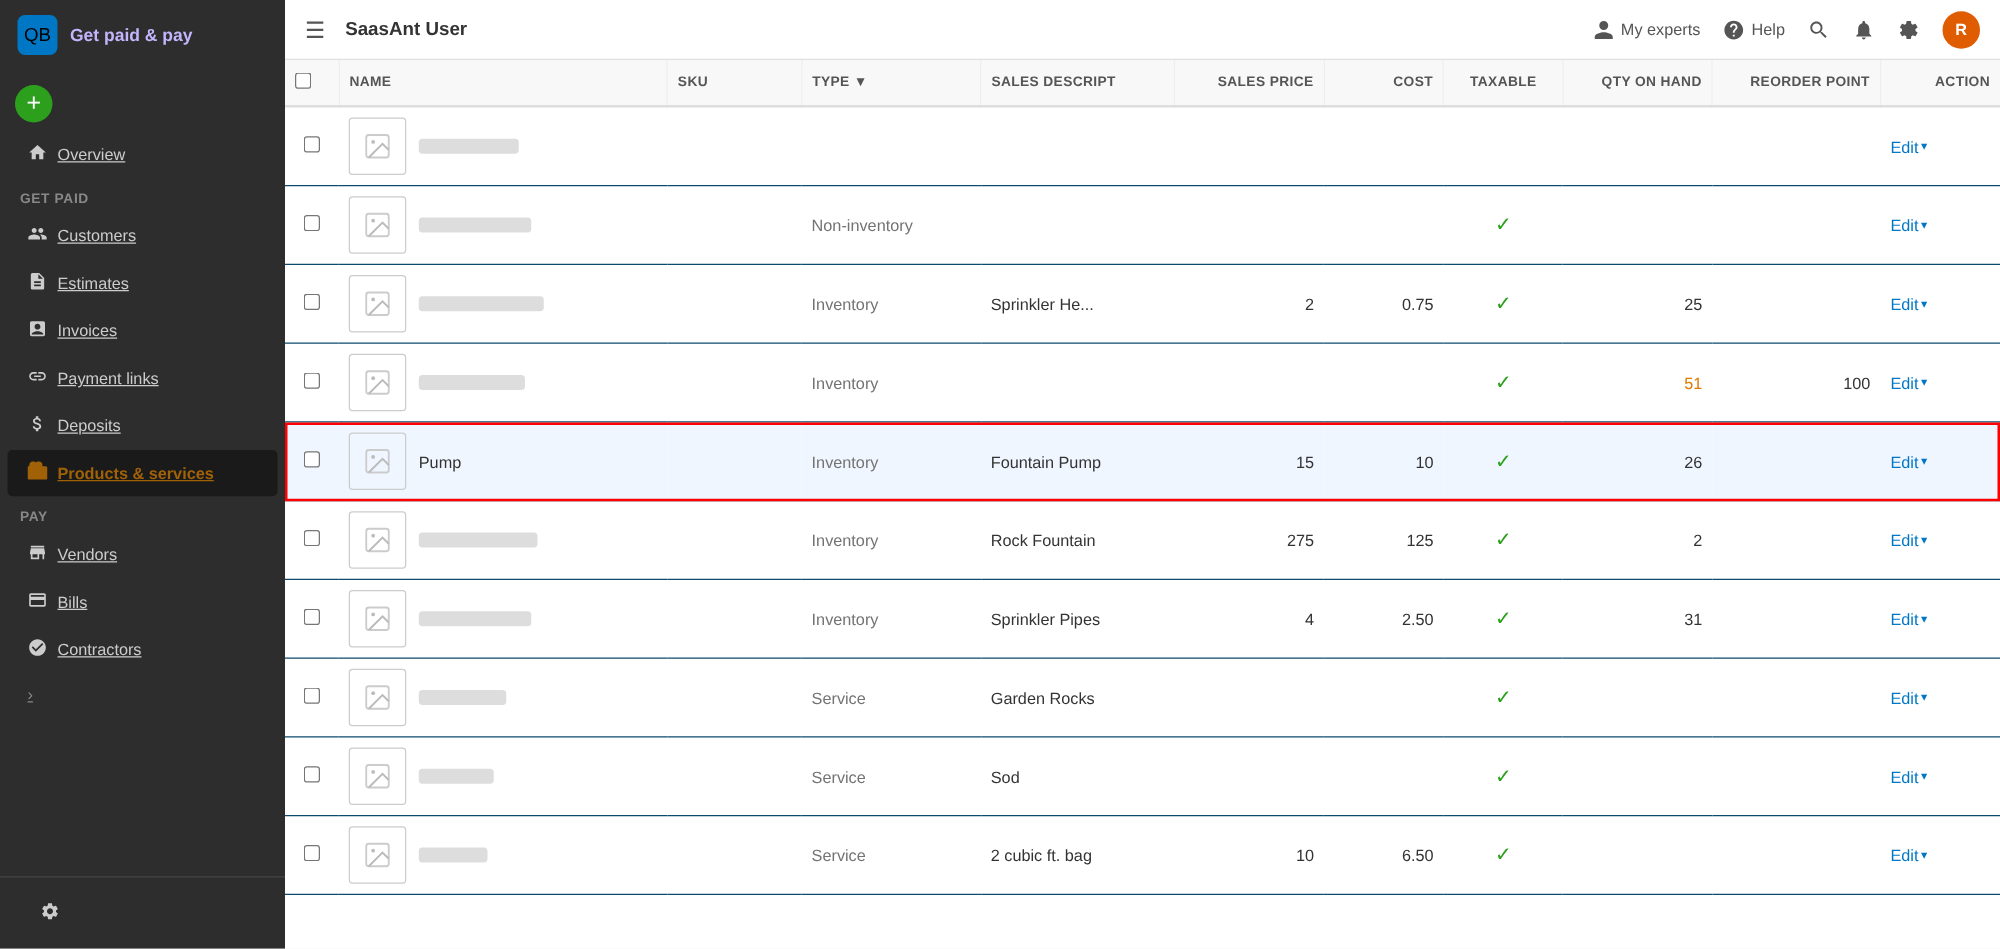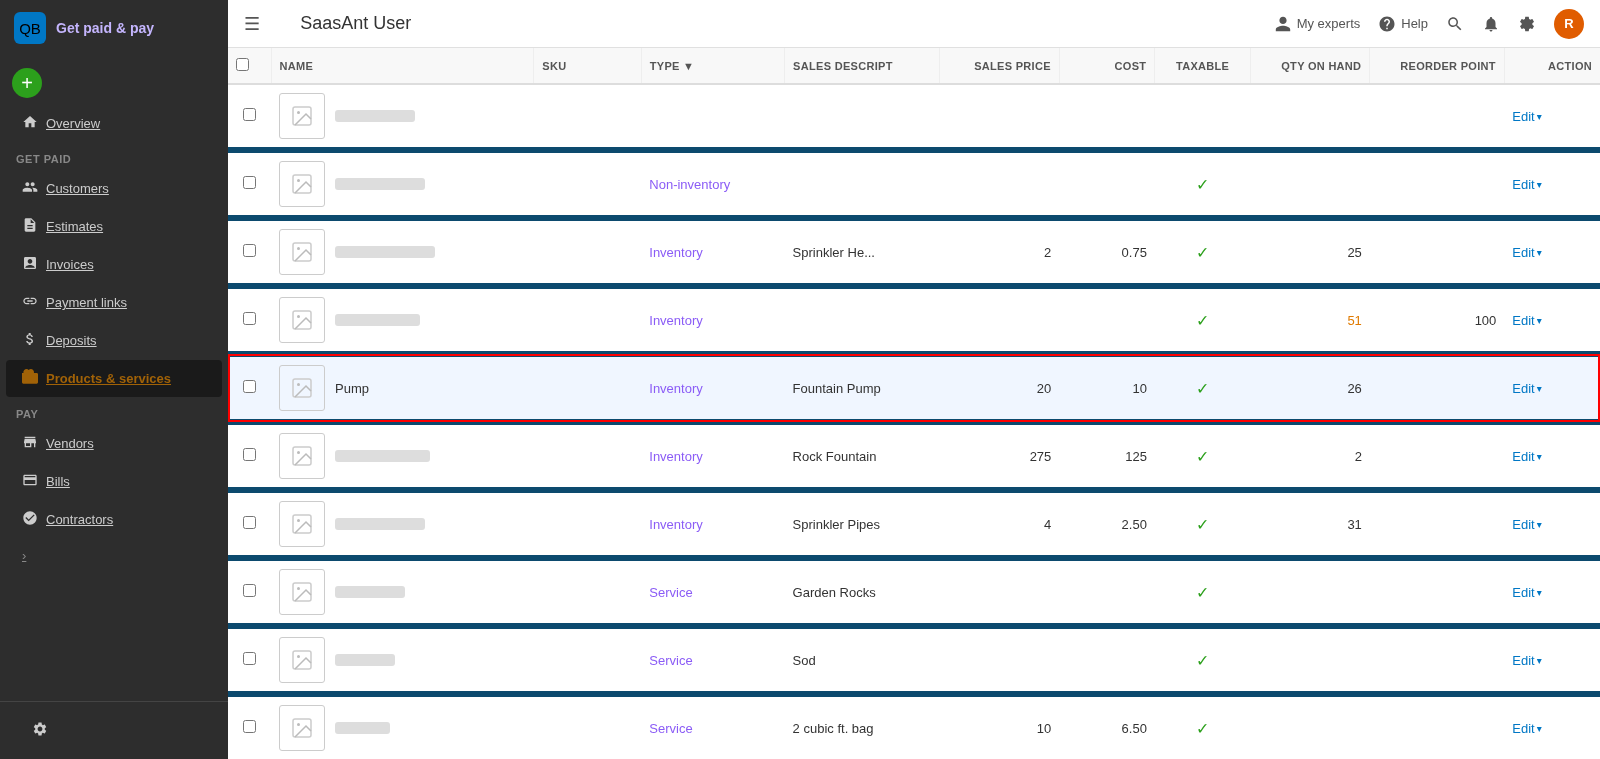--- a/index.html
+++ b/index.html
@@ -89,24 +89,23 @@
       padding: 0 16px;
       gap: 10px;
     }
     .topbar-hamburger {
       font-size: 18px;
       color: #555;
       cursor: pointer;
       margin-right: 6px;
     }
     .topbar-user {
-      font-size: 18px;
+      font-size: 15px;
       color: #333;
-      font-weight: 400;
-      margin-left: 24px;
+      font-weight: 700;
     }
     .topbar-right {
       margin-left: auto;
       display: flex;
       align-items: center;
       gap: 18px;
     }
     .topbar-right-item {
       display: flex;
       align-items: center;
@@ -146,21 +145,21 @@
       font-weight: bold;
       color: #555;
       text-transform: uppercase;
       letter-spacing: 0.3px;
       border-right: 1px solid #eee;
       white-space: nowrap;
     }
     thead th:last-child { border-right: none; }
     thead th.sortable { cursor: pointer; }
     tbody tr {
-      border-bottom: 6px solid #0c4a6e;
+      border-bottom: 1px solid #0c4a6e;
       background: #fff;
     }
     tbody tr.highlighted {
       background: #f0f6ff;
       outline: 2px solid red;
       outline-offset: -2px;
     }
     tbody td {
       padding: 8px 8px;
       font-size: 13px;
@@ -180,21 +179,21 @@
       display: flex;
       align-items: center;
       gap: 10px;
     }
     .blurred-text {
       background: #ddd;
       border-radius: 3px;
       height: 12px;
       display: inline-block;
     }
-    .type-blue { color: #8b5cf6; }
+    .type-blue { color: #737373; }
     .check-green { color: #2ca01c; font-size: 16px; }
     .qty-orange { color: #e07a00; }
     .edit-blue { color: #0077C5; cursor: pointer; font-weight: 500; }
     .edit-cell { display: flex; align-items: center; gap: 2px; white-space: nowrap; }
     .dropdown-arrow { color: #0077C5; font-size: 10px; }
     input[type="checkbox"] { cursor: pointer; }
 
     
     .col-check { width: 36px; }
     .col-name { width: 220px; }
@@ -517,21 +516,21 @@
                     <circle cx="8.5" cy="8.5" r="1.5" fill="#bbb"></circle>
                     <polyline points="21,15 16,10 5,21" fill="none" stroke="#bbb" stroke-width="1.5"></polyline>
                   </svg>
                 </div>
                 <span>Pump</span>
               </div>
             </td>
             <td class="col-sku"></td>
             <td class="col-type"><span class="type-blue">Inventory</span></td>
             <td class="col-salesdesc">Fountain Pump</td>
-            <td class="col-salesprice right">20</td>
+            <td class="col-salesprice right">15</td>
             <td class="col-cost right">10</td>
             <td class="col-taxable center"><span class="check-green">✓</span></td>
             <td class="col-qtyonhand right"><span>26</span></td>
             <td class="col-reorderpoint right"></td>
             <td class="col-action right">
               <div class="edit-cell">
                 <span class="edit-blue">Edit</span>
                 <span class="dropdown-arrow">▾</span>
               </div>
             </td>

